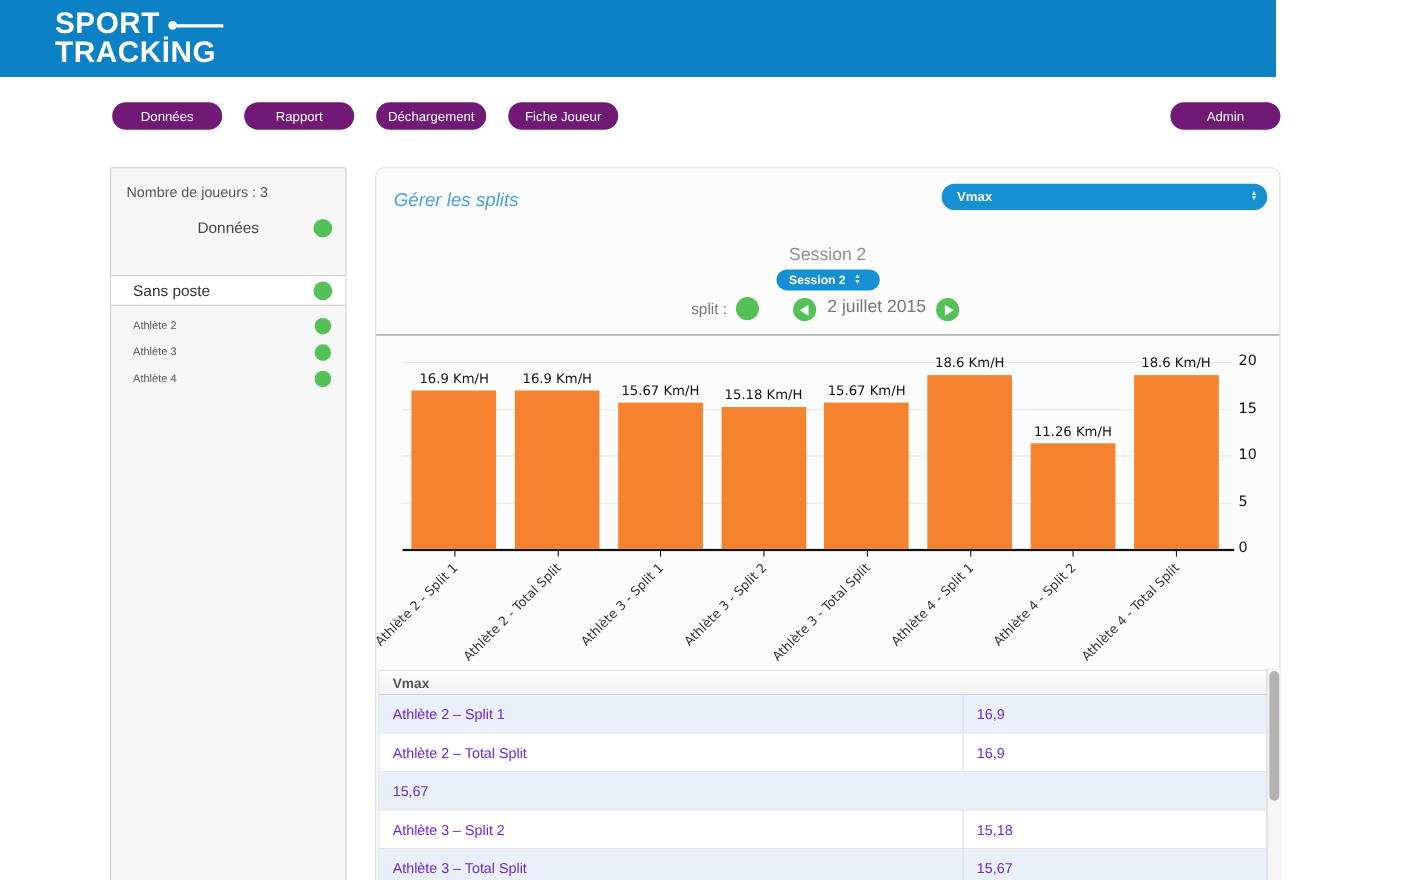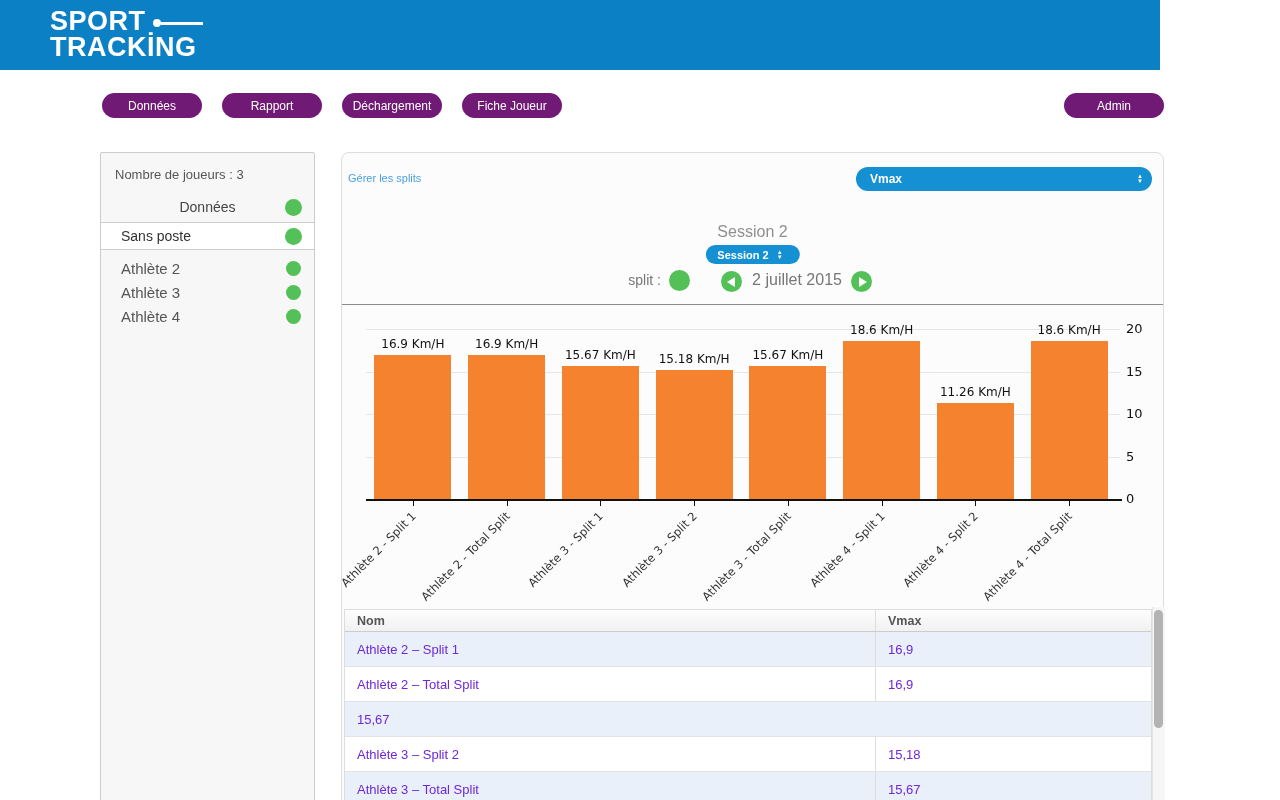--- a/index.html
+++ b/index.html
@@ -23,33 +23,33 @@
   }
   
   .sidebar{
     position:absolute;left:100px;top:152px;width:213px;height:700px;
     background:#f7f7f7;border:1px solid #ccc;border-radius:2px;
   }
   .side-count{padding:14px 14px 10px 14px;font-size:13px;color:#555;}
   .side-team{position:relative;height:30px;display:flex;align-items:center;justify-content:center;
     font-size:14px;color:#444;}
   .side-sans{position:relative;height:26px;display:flex;align-items:center;background:#fff;
-    border-top:1px solid #ccc;border-bottom:1px solid #ccc;padding-left:20px;font-size:14px;color:#333;}
+    border-top:1px solid #ccc;border-bottom:1px solid #ccc;padding-left:20px;font-size:14px;color:#333;margin-top:28px;}
   .side-ath{position:relative;height:24px;display:flex;align-items:center;padding-left:20px;
-    font-size:15px;color:#555;}
+    font-size:10px;color:#555;}
   .side-ath-list{margin-top:6px;}
   .gdot{position:absolute;border-radius:50%;background:#53c058;}
   .gdot.big{width:17px;height:17px;right:12px;top:50%;margin-top:-8.5px;}
   .gdot.small{width:15px;height:15px;right:13px;top:50%;margin-top:-7.5px;}
   
   .panel{
     position:absolute;left:341px;top:152px;width:821px;height:700px;
     background:#fcfcfc;border:1px solid #ddd;border-radius:8px;
   }
-  .panel-title{position:absolute;left:6px;top:19px;font-size:11px;color:#4a9fe0;}
+  .panel-title{position:absolute;left:16px;top:19px;font-size:17px;color:#4a9fe0;font-style:italic;}
   .metric-select{
     position:absolute;right:11px;top:14px;width:296px;height:24px;border-radius:12px;
     background:#1590d2;color:#fff;display:flex;align-items:center;cursor:pointer;
   }
   .metric-select .val{font-size:12px;font-weight:bold;padding-left:14px;flex:1;}
   .spinner{display:flex;flex-direction:column;align-items:center;justify-content:center;
     color:#fff;margin-right:9px;}
   .spinner span{font-size:6px;line-height:5px;}
   .session-heading{position:absolute;left:0;right:0;top:70px;text-align:center;
     font-size:16px;color:#8f8f8f;}
@@ -222,21 +222,20 @@
       <div class="tick" style="left: 633.375px; top: 196px;"></div>
       <div class="xlabel" style="left: 429.375px; top: 204px;">Athlète 4 - Split 2</div>
       <div class="bar" style="left: 688.65px; width: 77px; top: 35.9px; height: 158.1px;"></div>
       <div class="bar-label" style="left: 662.125px; top: 17.9px;">18.6 Km/H</div>
       <div class="tick" style="left: 727.125px; top: 196px;"></div>
       <div class="xlabel" style="left: 523.125px; top: 204px;">Athlète 4 - Total Split</div>
     </div>
 
   <div class="table">
     <div class="thead">
-      <div class="c1">Nom</div>
       <div class="c2">Vmax</div>
     </div>
     <div id="table-body">
         <div class="trow odd">
           <div class="c1">Athlète 2 – Split 1</div>
           <div class="c2">16,9</div>
         </div>
         <div class="trow even">
           <div class="c1">Athlète 2 – Total Split</div>
           <div class="c2">16,9</div>

